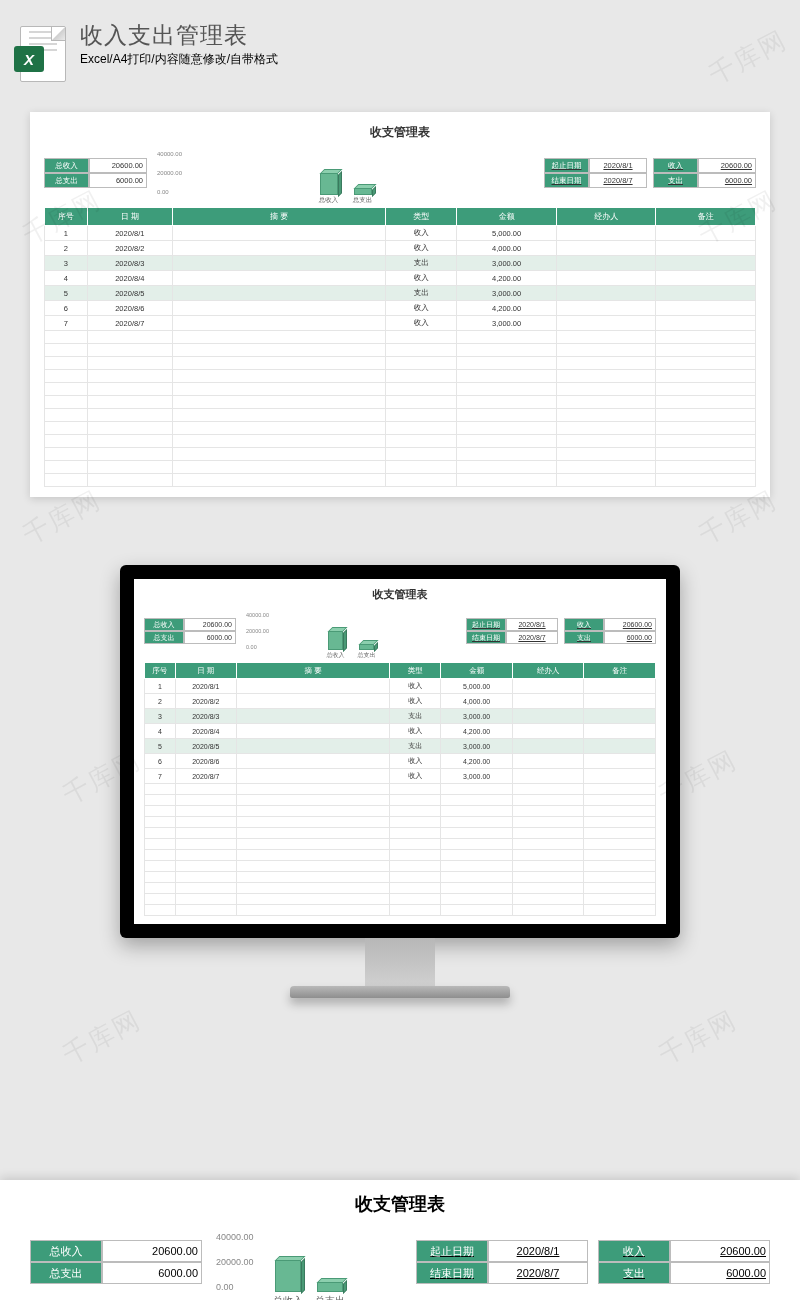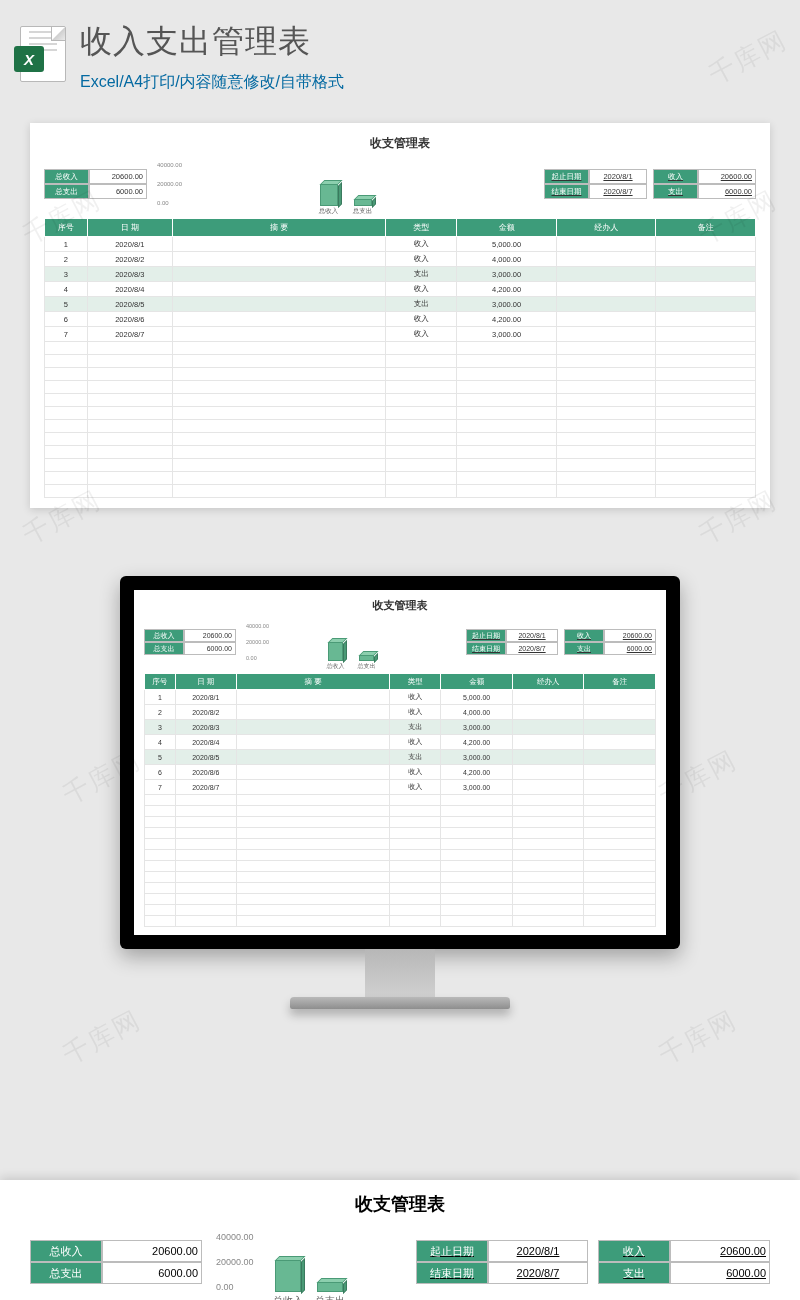--- a/index.html
+++ b/index.html
@@ -41,22 +41,22 @@
     background:linear-gradient(135deg,#fff 0%,#fff 48%,#cfcfcf 52%,#eaeaea 100%);
     border-left:1px solid #b8b8b8; border-bottom:1px solid #b8b8b8;
   }
   .excel-icon .lines span{ display:block; height:2px; background:#d6d6d6; margin:4px 8px 0 8px;}
   .excel-icon .badge{
     position:absolute; left:-6px; top:20px; width:30px; height:26px;
     background:#1f7246; border-radius:3px; display:flex;
     align-items:center; justify-content:center; color:#fff;
     font-size:15px; font-weight:bold; font-style:italic;
   }
-  .title-block h1 { font-size: 32px; color:#555; font-weight:400; letter-spacing:1px;}
-  .title-block .sub { font-size:16px; color:#0369a1; margin-top:8px; }
+  .title-block h1 { font-size: 23px; color:#555; font-weight:400; letter-spacing:1px;}
+  .title-block .sub { font-size:12px; color:#000000; }
 
   
   .preview {
     background:#fff;
     margin: 16px 30px 0 30px;
     box-shadow: 0 2px 8px rgba(0,0,0,0.15);
     padding:12px 14px 10px 14px;
     font-size:7.5px;
     color:#333;
   }

